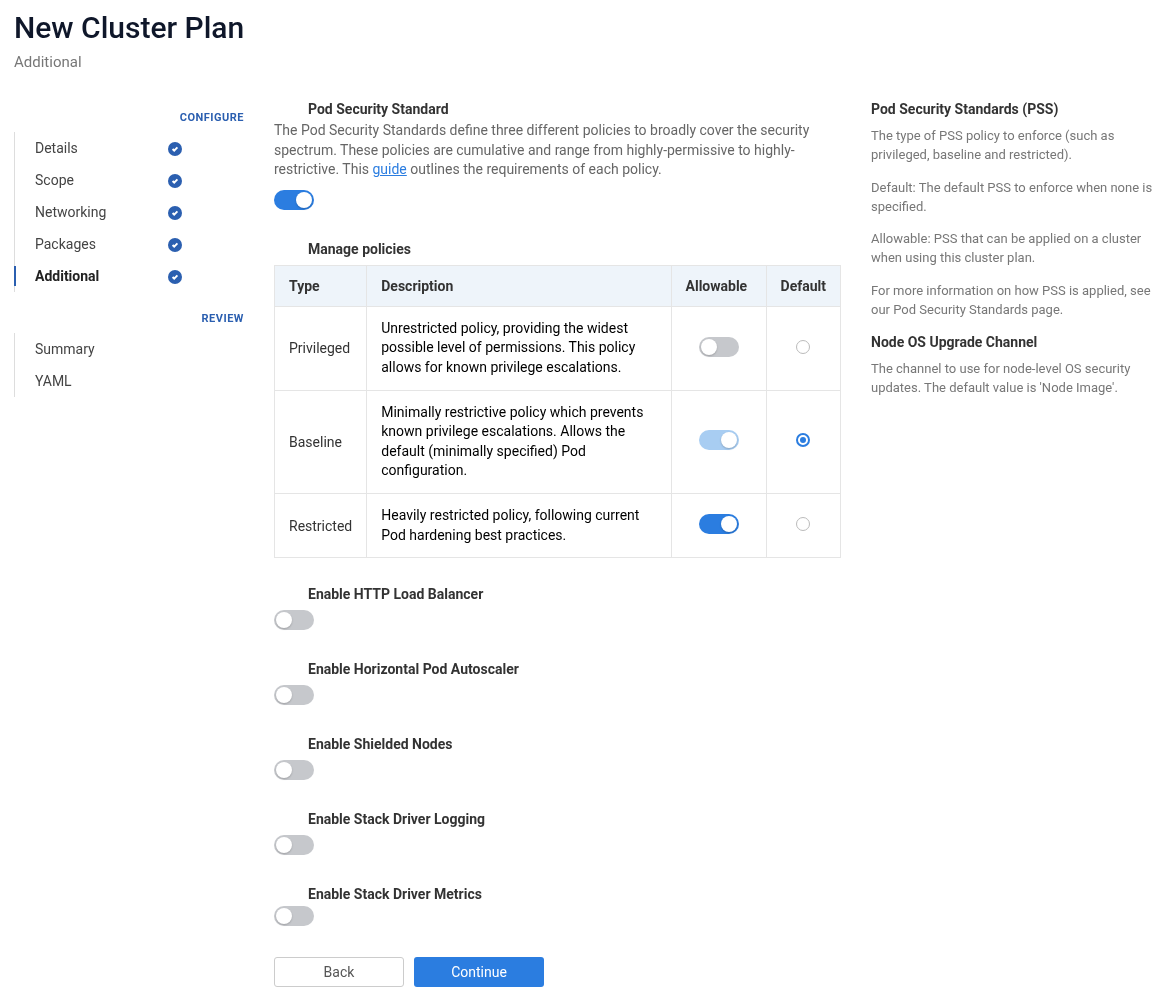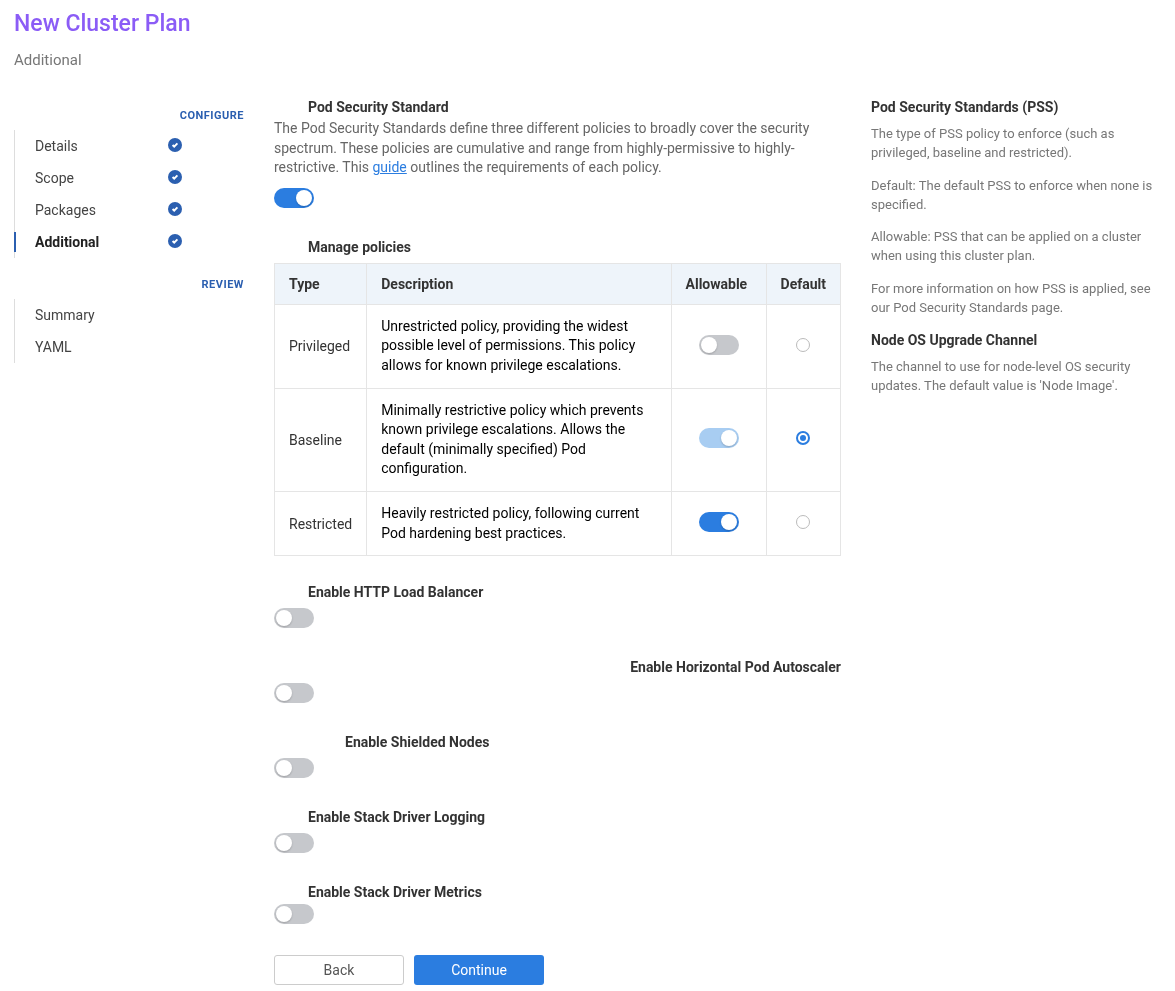--- a/index.html
+++ b/index.html
@@ -4,24 +4,24 @@
 <style>
   * { box-sizing: border-box; margin: 0; padding: 0; }
   body {
     font-family: -apple-system, BlinkMacSystemFont, "Segoe UI", Roboto, "Helvetica Neue", Arial, sans-serif;
     font-size: 14px;
     color: #333;
     background: #fff;
     padding: 10px 14px 30px 14px;
   }
   .page-title {
-    font-size: 23px;
+    font-size: 30px;
     font-weight: 500;
-    color: #8b5cf6;
-    margin-bottom: 14px;
+    color: #0f172a;
+    margin-bottom: 8px;
   }
   .page-subtitle {
     font-size: 15px;
     color: #777;
     margin-bottom: 30px;
   }
   .layout {
     display: flex;
     gap: 30px;
   }
@@ -37,21 +37,21 @@
     margin-bottom: 8px;
     margin-top: 10px;
     text-align: right;
   }
   .sidebar-group {
     border-left: 1px solid #ddd;
     margin-bottom: 20px;
   }
   .sidebar-item {
     display: flex;
-    align-items: flex-start;
+    align-items: flex-end;
     justify-content: space-between;
     padding: 8px 12px 8px 20px;
     cursor: pointer;
     position: relative;
     color: #444;
   }
   .sidebar-item.active {
     font-weight: 700;
     color: #222;
   }
@@ -231,20 +231,28 @@
         <div class="sidebar-item">
           <span>Details</span>
           <span class="check-badge">
             <svg viewBox="0 0 10 10">
               <path d="M2 5 L4 7 L8 3"></path>
             </svg>
           </span>
         </div>
         <div class="sidebar-item">
           <span>Scope</span>
+          <span class="check-badge">
+            <svg viewBox="0 0 10 10">
+              <path d="M2 5 L4 7 L8 3"></path>
+            </svg>
+          </span>
+        </div>
+        <div class="sidebar-item">
+          <span>Networking</span>
           <span class="check-badge">
             <svg viewBox="0 0 10 10">
               <path d="M2 5 L4 7 L8 3"></path>
             </svg>
           </span>
         </div>
         <div class="sidebar-item">
           <span>Packages</span>
           <span class="check-badge">
             <svg viewBox="0 0 10 10">
@@ -319,22 +327,22 @@
               <td class="desc-cell">Heavily restricted policy, following current Pod hardening best practices.</td>
               <td class="center"><div class="toggle on"><div class="track"></div><div class="thumb"></div></div></td>
               <td class="center"><span class="radio"></span></td>
             </tr>
           </tbody>
       </table>
     </div>
 
     <div id="toggles-container">
         <div class="block"><div class="section-title" style="margin-bottom: 8px;">Enable HTTP Load Balancer</div><div class="toggle"><div class="track"></div><div class="thumb"></div></div></div>
-        <div class="block"><div class="section-title" style="margin-bottom: 8px; text-align: right;">Enable Horizontal Pod Autoscaler</div><div class="toggle"><div class="track"></div><div class="thumb"></div></div></div>
-        <div class="block"><div class="section-title" style="margin-bottom: 8px; margin-left: 37px;">Enable Shielded Nodes</div><div class="toggle"><div class="track"></div><div class="thumb"></div></div></div>
+        <div class="block"><div class="section-title" style="margin-bottom: 8px;">Enable Horizontal Pod Autoscaler</div><div class="toggle"><div class="track"></div><div class="thumb"></div></div></div>
+        <div class="block"><div class="section-title" style="margin-bottom: 8px;">Enable Shielded Nodes</div><div class="toggle"><div class="track"></div><div class="thumb"></div></div></div>
         <div class="block"><div class="section-title" style="margin-bottom: 8px;">Enable Stack Driver Logging</div><div class="toggle"><div class="track"></div><div class="thumb"></div></div></div>
         <div class="block"><div class="section-title" style="">Enable Stack Driver Metrics</div><div class="toggle"><div class="track"></div><div class="thumb"></div></div></div>
       </div>
 
     <div class="footer-btns">
       <div class="btn btn-secondary">Back</div>
       <div class="btn btn-primary">Continue</div>
     </div>
   </main>
 

